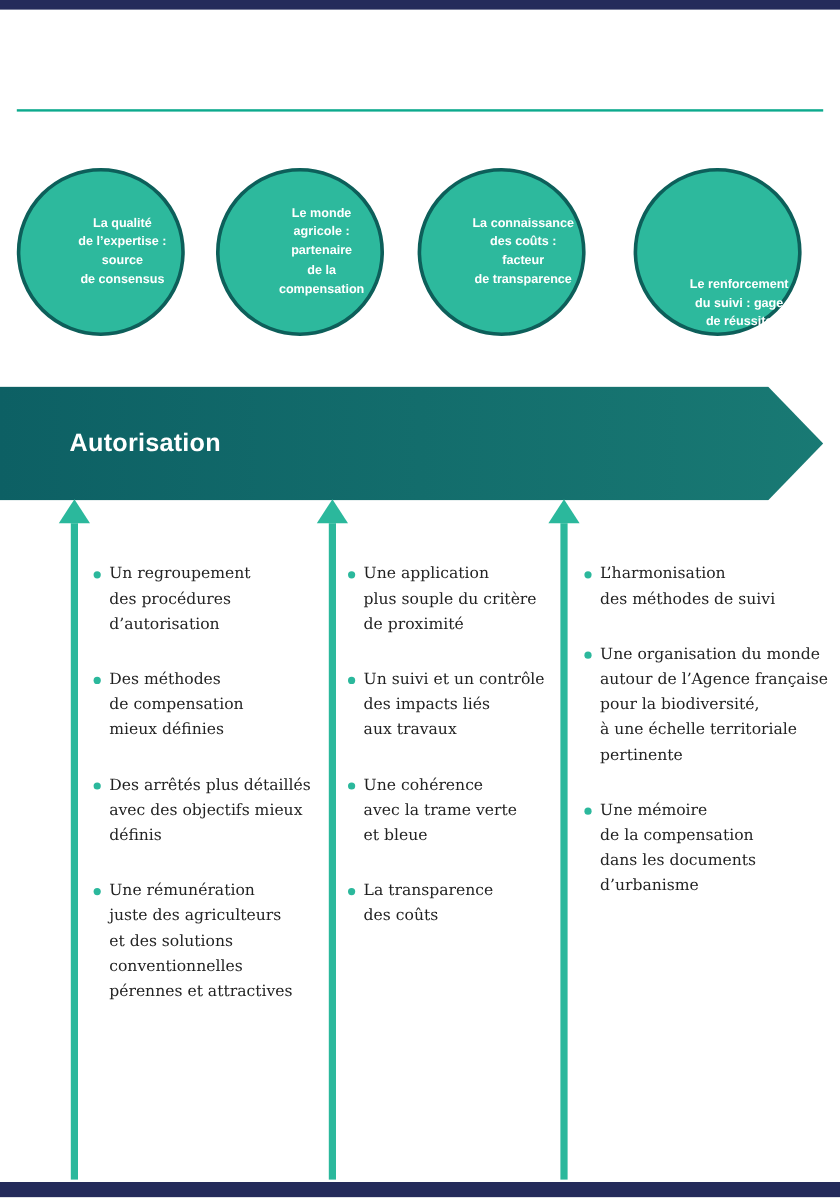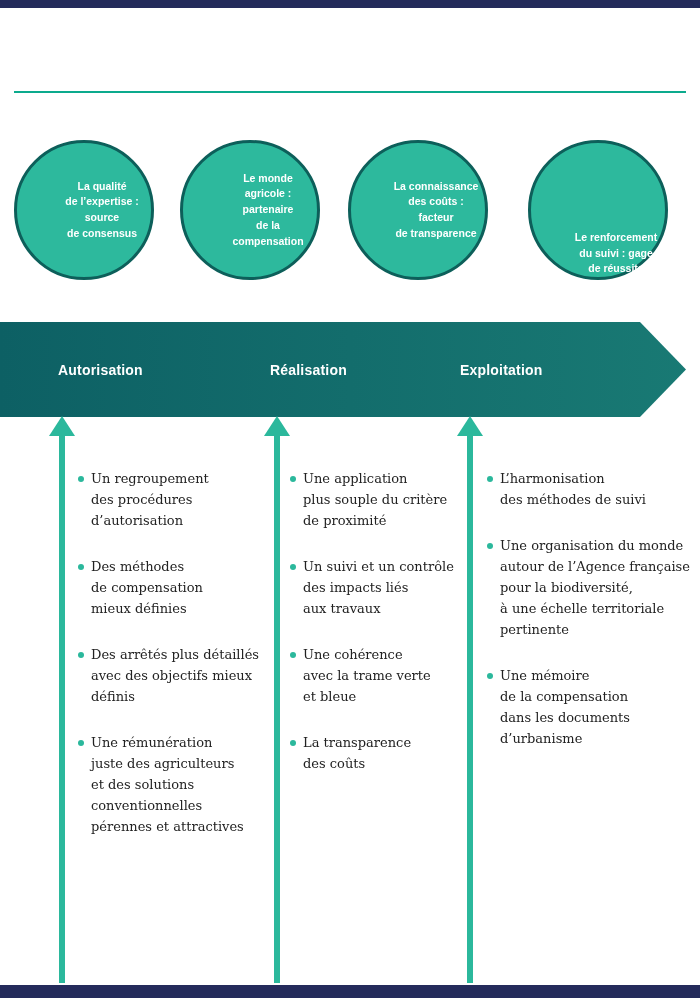--- a/index.html
+++ b/index.html
@@ -46,21 +46,21 @@
   }
   .band {
     position: absolute; top: 322px; left: 0;
     width: 700px; height: 95px;
     background: linear-gradient(90deg, #0d6064, #197a74);
     clip-path: polygon(0 0, 640px 0, 686px 50%, 640px 100%, 0 100%);
   }
   .stage {
     position: absolute; top: 0; height: 95px;
     display: flex; align-items: center;
-    color: #ffffff; font-weight: bold; font-size: 14px;
+    color: #ffffff; font-weight: bold; font-size: 21px;
     letter-spacing: 0.2px;
   }
   .s1 { left: 58px; }
   .s2 { left: 270px; }
   .s3 { left: 460px; }
   .uparrow { position: absolute; top: 416px; width: 26px; }
   .a1 { left: 49px; }
   .a2 { left: 264px; }
   .a3 { left: 457px; }
   .head {
@@ -115,22 +115,20 @@
 de transparence</span>
   </div>
   <div class="circle c4">
     <span class="circle-label">Le renforcement
 du suivi : gage
 de réussite</span>
   </div>
 
   <div class="band">
     <span class="stage s1">Autorisation</span>
-    <span class="stage s2">Réalisation</span>
-    <span class="stage s3">Exploitation</span>
   </div>
 
   <div class="uparrow a1">
     <div class="head"></div>
     <div class="stem"></div>
   </div>
   <div class="uparrow a2">
     <div class="head"></div>
     <div class="stem"></div>
   </div>

